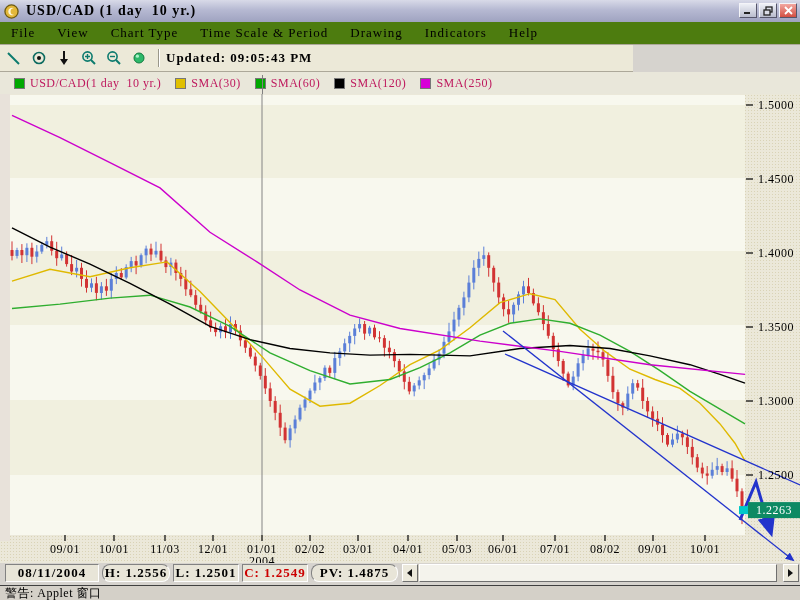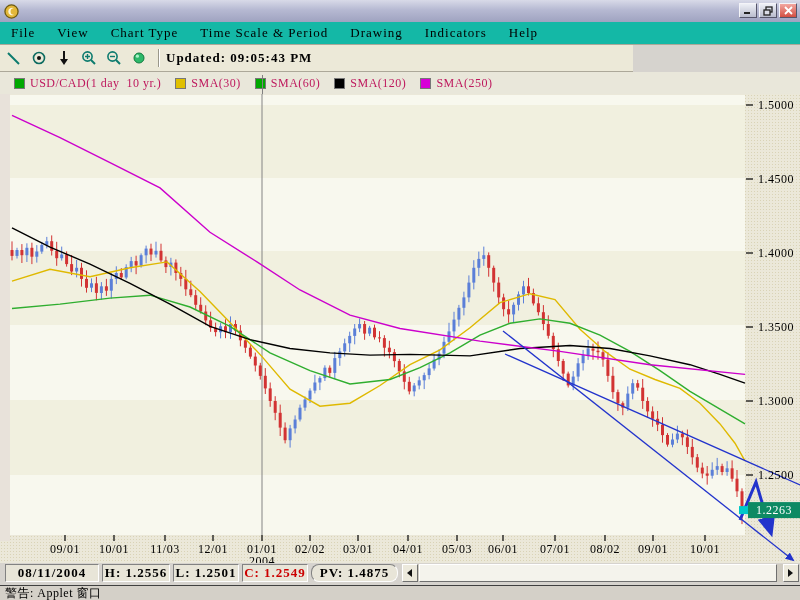--- a/index.html
+++ b/index.html
@@ -20,21 +20,21 @@
   .win-btn{
     width:18px;height:15px;box-sizing:border-box;
     border:1px solid #f4f4f8;border-right-color:#55556a;border-bottom-color:#55556a;
     background:linear-gradient(#eef0f6,#b9bccd);
     display:flex;align-items:center;justify-content:center;
   }
   .win-btn.close{background:linear-gradient(#f2a7a0,#d34f42);}
   
   .menubar{
     position:absolute;top:22px;left:0;width:800px;height:23px;box-sizing:border-box;
-    background:#14b8a6;border-bottom:1px solid #aca899;
+    background:#4d7c0f;border-bottom:1px solid #aca899;
     display:flex;align-items:center;font-size:13px;color:#000;
   }
   .menu-item{padding:0 11px;letter-spacing:1px;white-space:pre;}
   
   .toolbar{
     position:absolute;top:45px;left:0;width:633px;height:27px;box-sizing:border-box;
     background:#ece9d8;border-bottom:1px solid #aca899;
     display:flex;align-items:center;
   }
   .tool-ico{width:22px;height:18px;margin-left:3px;display:flex;align-items:center;justify-content:center;}
@@ -87,20 +87,21 @@
   }
 </style>
 </head>
 <body>
 
 <div class="titlebar">
   <svg class="title-icon" viewBox="0 0 16 16">
     <circle cx="8" cy="8" r="7" fill="#e3b83a" stroke="#6e5a10" stroke-width="1.4"></circle>
     <path d="M10.5 4.5 A4 4 0 1 0 10.5 11.5 A3 3 0 1 1 10.5 4.5 Z" fill="#fdf6dc"></path>
   </svg>
+  <span class="title-text">USD/CAD (1 day  10 yr.)</span>
   <div class="win-buttons">
     <div class="win-btn">
       <svg width="10" height="9" viewBox="0 0 10 9">
           <rect x="1" y="6" width="6" height="2" fill="#222"></rect>
         </svg>
     </div>
     <div class="win-btn">
       <svg width="11" height="10" viewBox="0 0 11 10">
         <rect x="3" y="1" width="6" height="5" fill="none" stroke="#222" stroke-width="1.3"></rect>
         <rect x="1" y="4" width="6" height="5" fill="#d9dbe6" stroke="#222" stroke-width="1.3"></rect>
@@ -546,21 +547,21 @@
     </g>
     <rect x="739" y="412.1" width="9" height="8" fill="#00c8c8"></rect>
     <g>
       <rect x="748" y="408.1" width="52" height="16" fill="#0e8a63"></rect>
       <text x="756" y="420.1" font-size="12" font-family="Liberation Serif,serif" fill="#fff" letter-spacing="0.5">1.2263</text>
     </g>
   </svg>
 
 <div class="databar">
   <div class="dbox" style="left:5px;width:94px;">08/11/2004</div>
-  <div class="dbox" style="left:102px;width:68px;">H: 1.2556</div>
+  <div class="dbox" style="left:102px;width:68px;border-radius:8px;">H: 1.2556</div>
   <div class="dbox" style="left:173px;width:66px;">L: 1.2501</div>
   <div class="dbox red" style="left:242px;width:66px;">C: 1.2549</div>
   <div class="dbox" style="left:311px;width:87px;border-radius:8px;">PV: 1.4875</div>
   <div class="hscroll">
     <div class="sbtn left">
       <svg width="6" height="8" viewBox="0 0 6 8">
           <path d="M5 0 L0 4 L5 8 Z" fill="#111"></path>
         </svg>
     </div>
     <div class="sthumb"></div>

